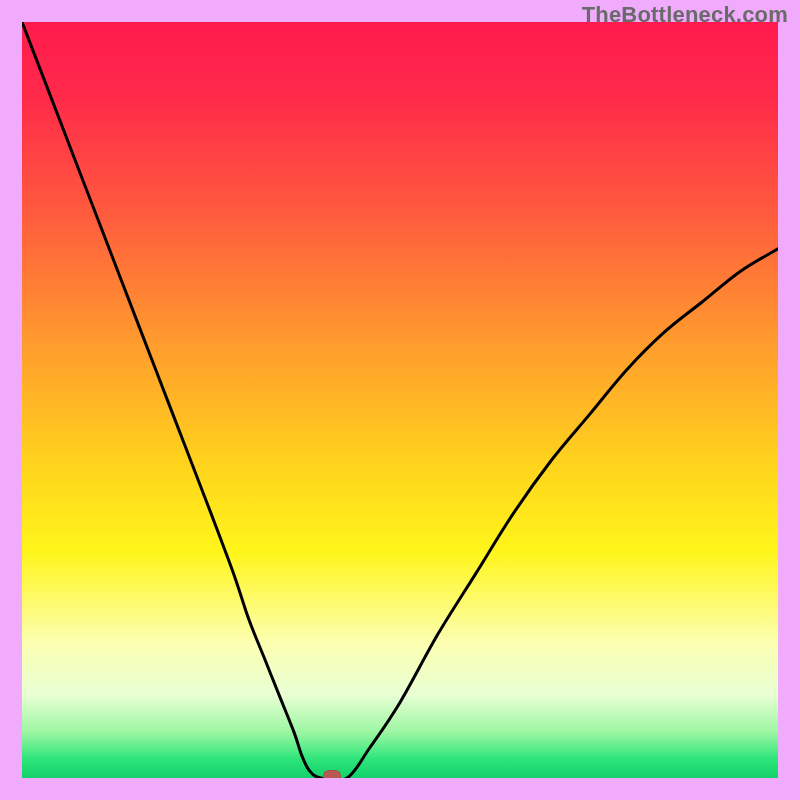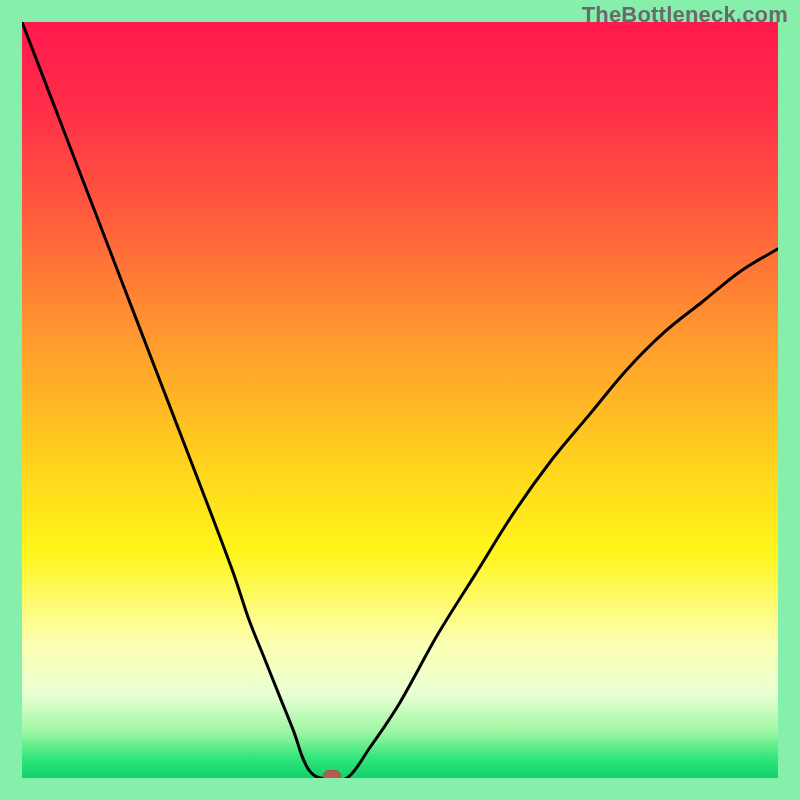--- a/index.html
+++ b/index.html
@@ -9,21 +9,21 @@
     height: 800px;
     overflow: hidden;
     background: #000;
     font-family: Arial, Helvetica, sans-serif;
   }
   .frame {
     position: absolute;
     top: 0; left: 0;
     width: 800px;
     height: 800px;
-    background: #86efac;
+    background: #f0abfc;
   }
   .plot-area {
     position: absolute;
     left: 22px;
     top: 22px;
     width: 756px;
     height: 756px;
     overflow: hidden;
   }
   .gradient {

